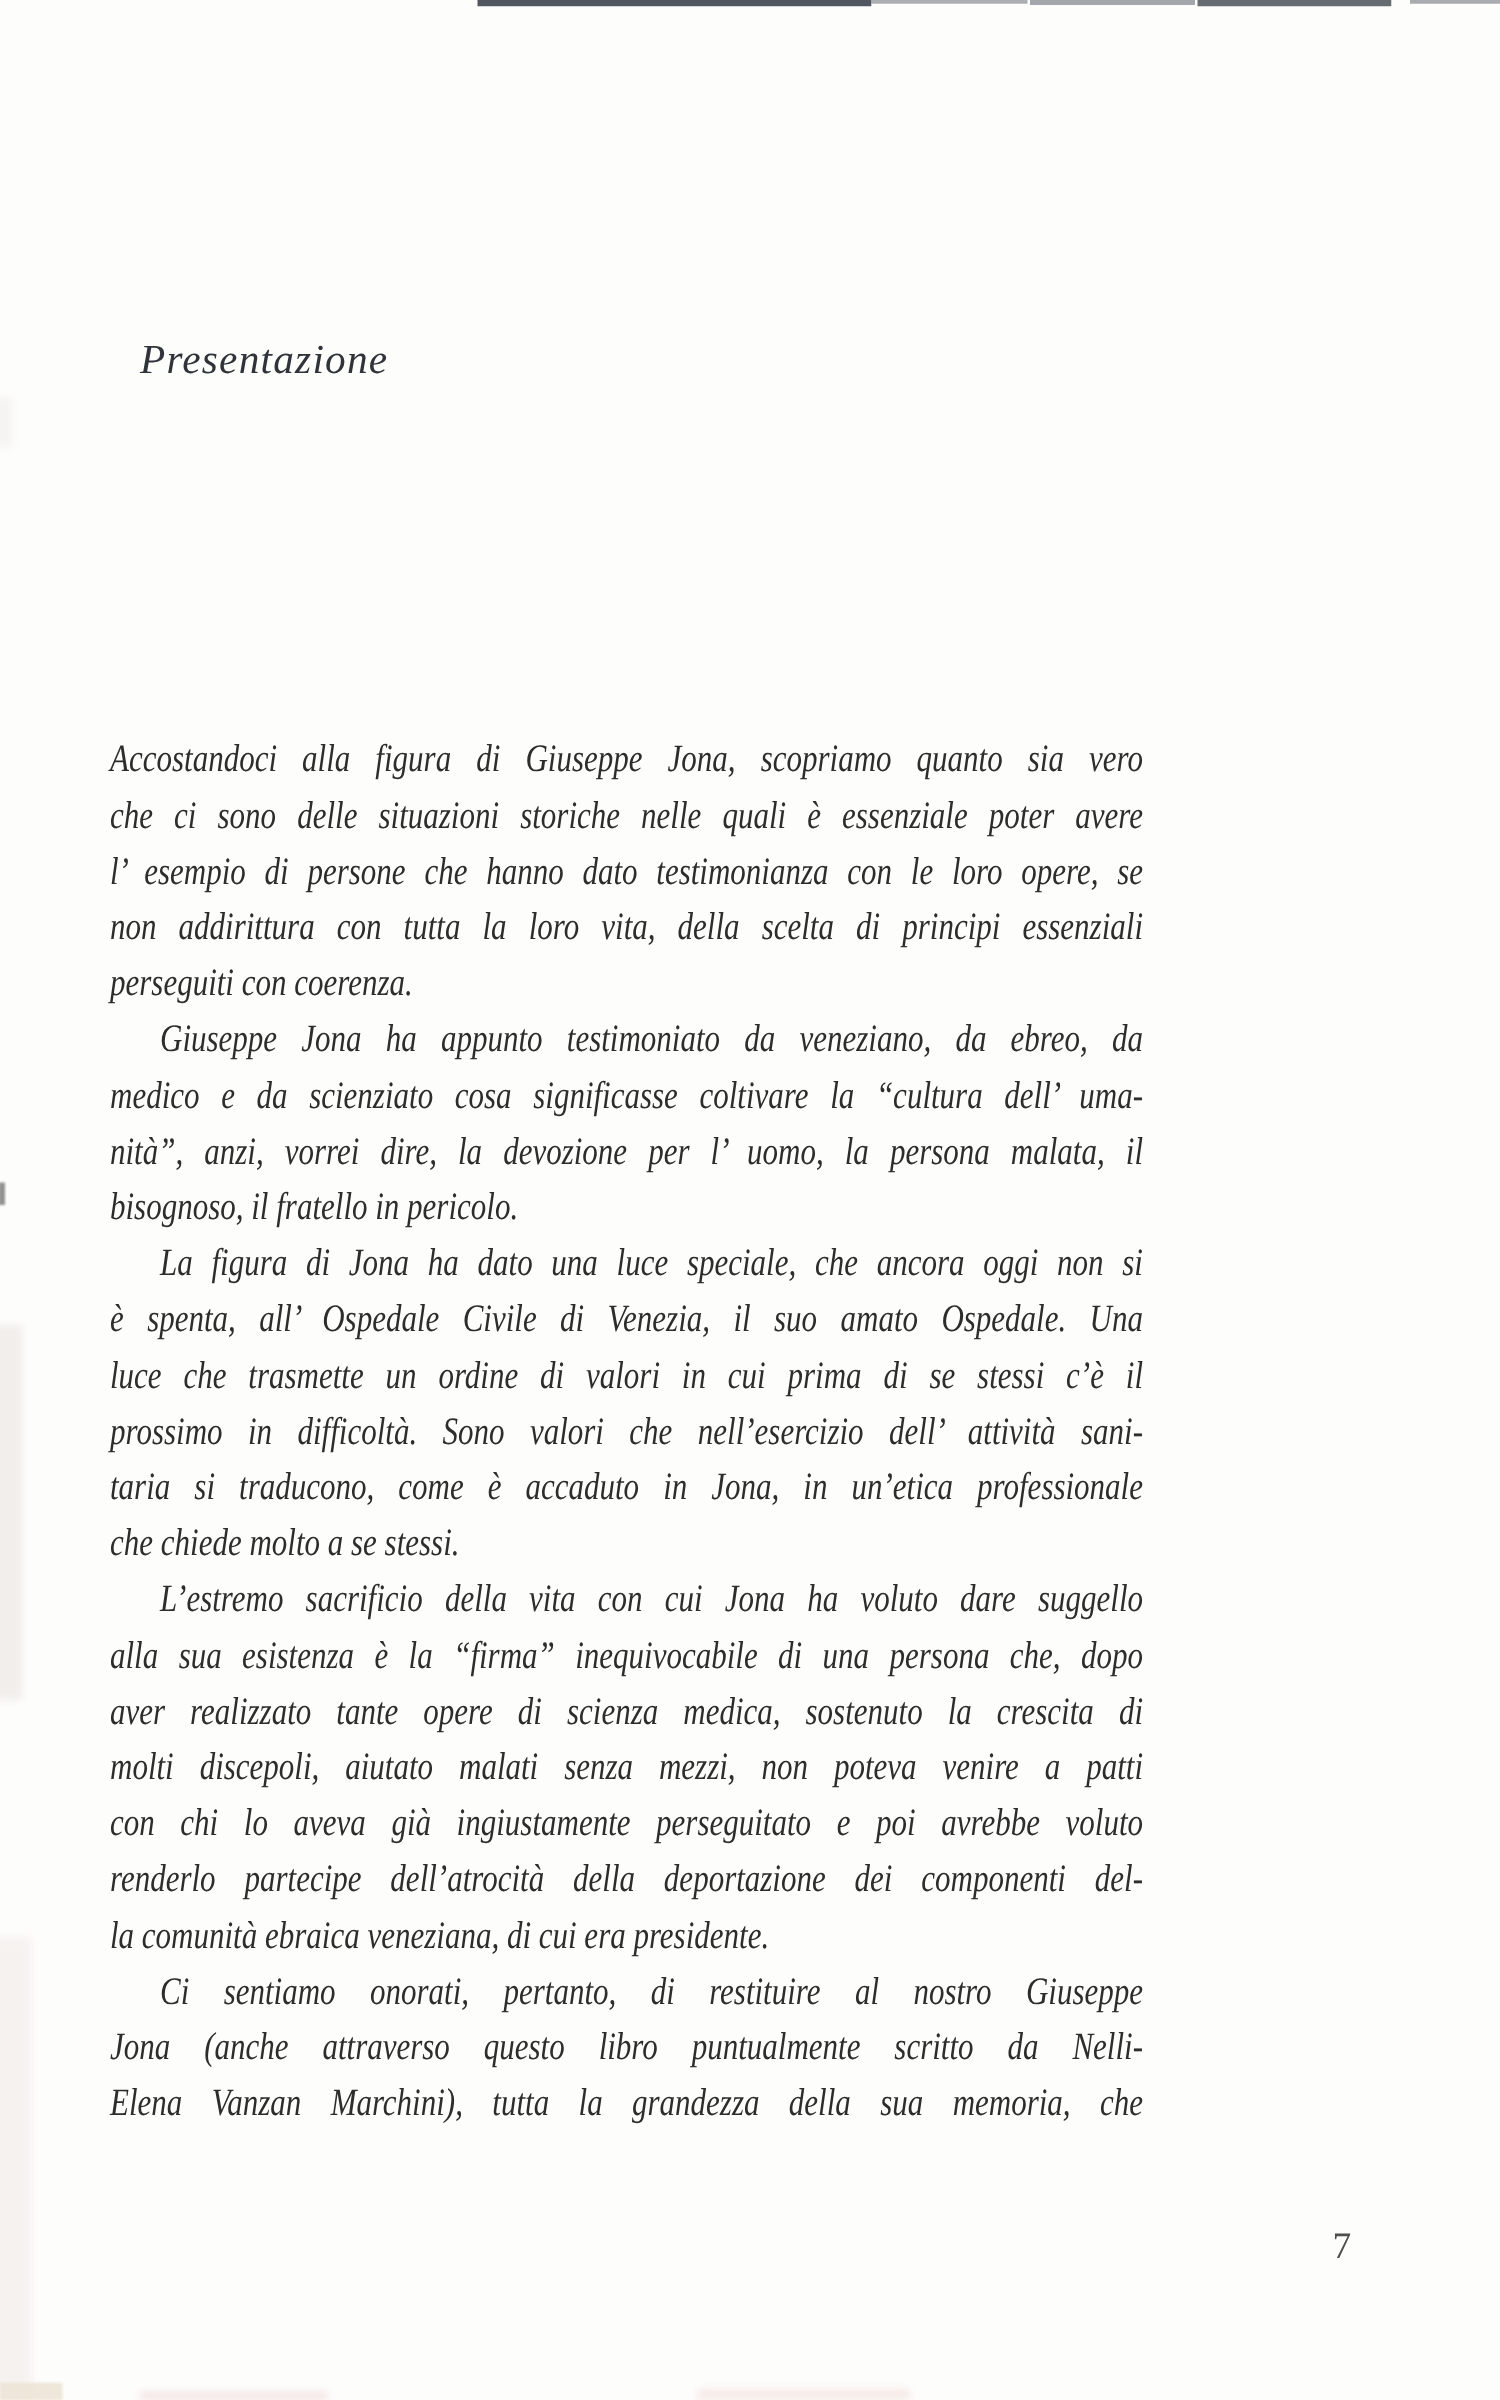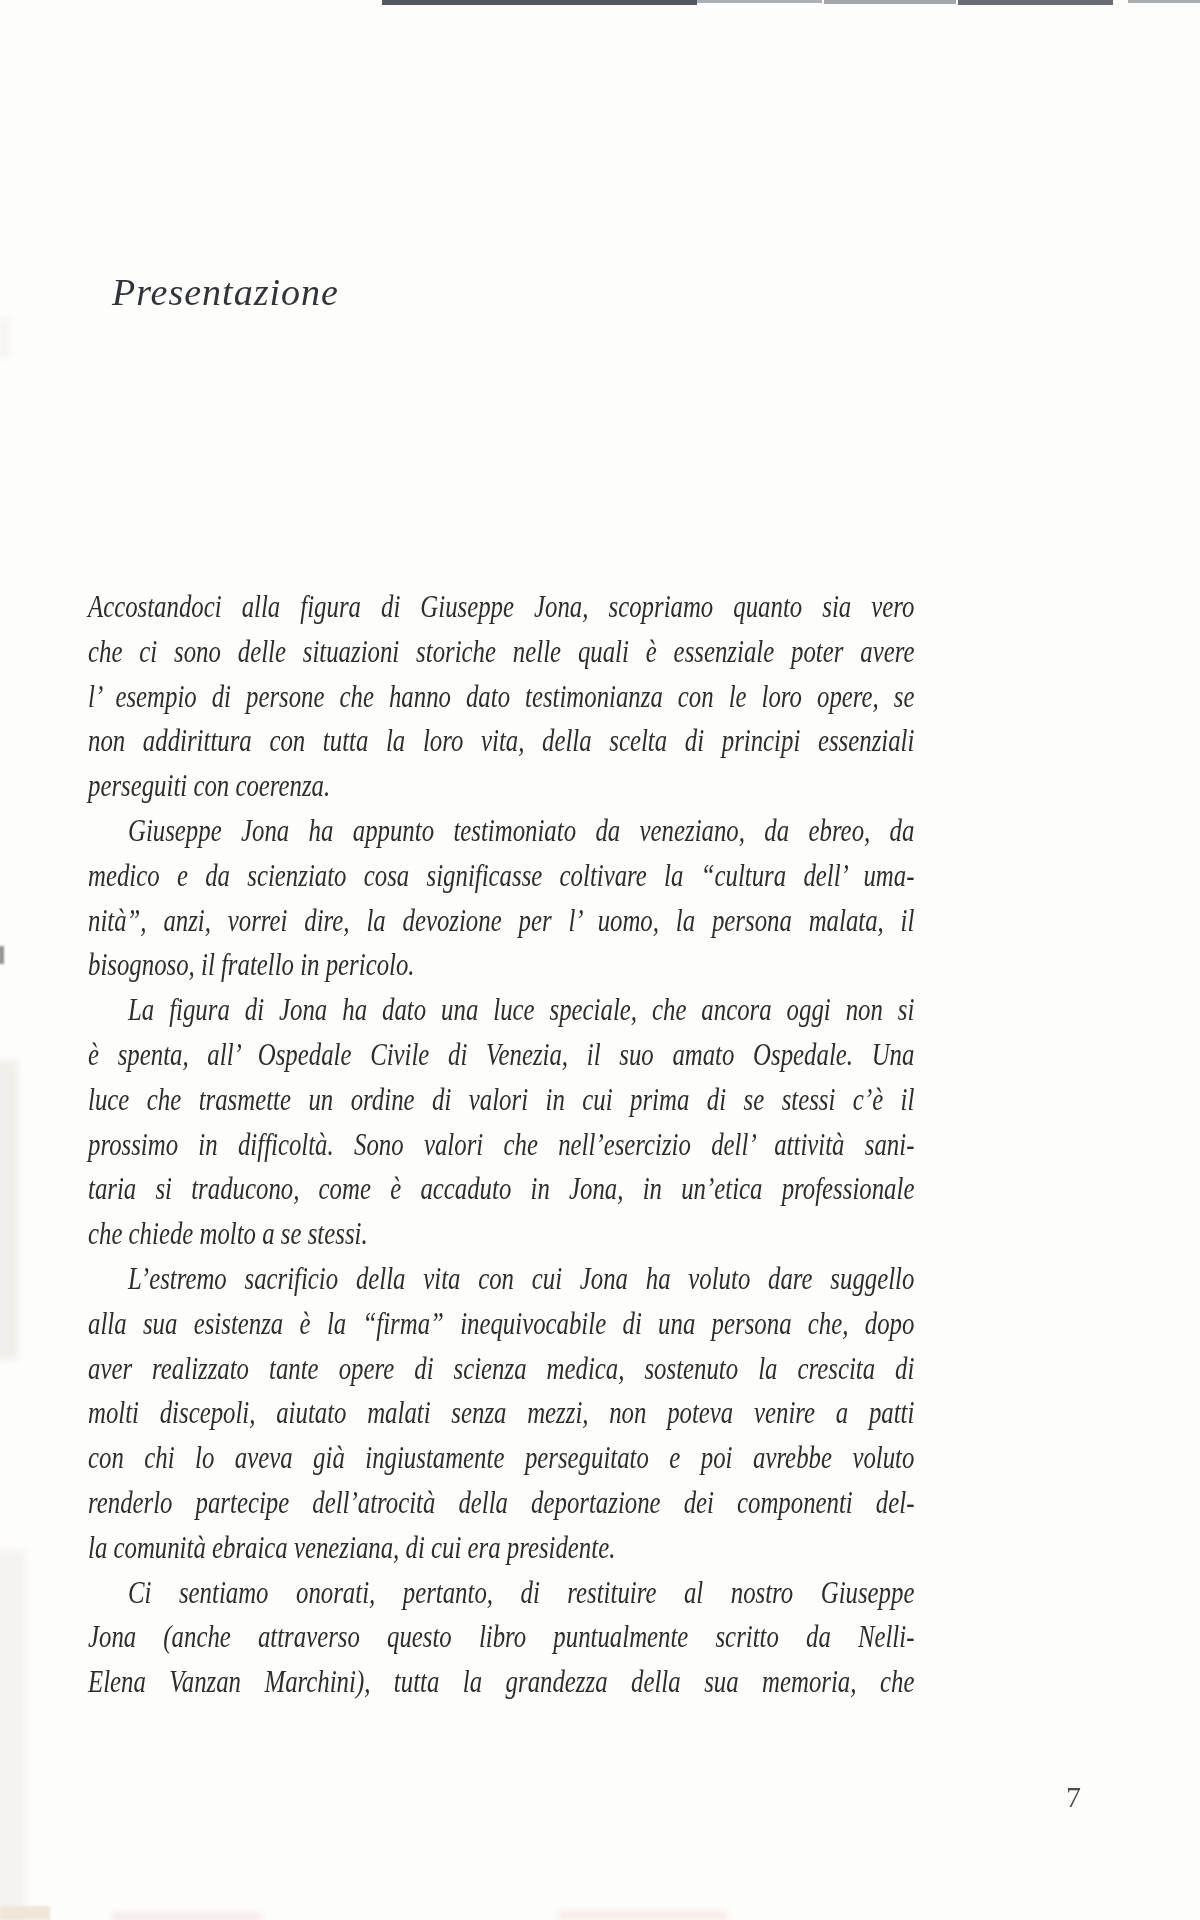--- a/index.html
+++ b/index.html
@@ -26,21 +26,21 @@
   .smudge-l2 { left: -8px; top: 1550px; width: 34px; height: 370px; background: #f2ebea; opacity: .6; }
   .smudge-bl { left: 0; top: 1906px; width: 50px; height: 14px; background: #eee5d6; opacity: .9; filter: blur(1px); }
   .smudge-b1 { left: 112px; top: 1913px; width: 150px; height: 7px; background: #f1dfdf; opacity: .75; }
   .smudge-b2 { left: 558px; top: 1911px; width: 170px; height: 9px; background: #f5e7e4; opacity: .8; }
   .smudge-tl { left: -4px; top: 318px; width: 14px; height: 40px; background: #efecea; opacity: .5; }
 
   .title {
     position: absolute;
     left: 112px;
     top: 270px;
-    font-size: 38px;
+    font-size: 33px;
     font-style: italic;
     letter-spacing: 1px;
     color: #30343a;
   }
   .text-block {
     position: absolute;
     left: 88px;
     top: 585px;
     width: 1033px;            
     transform: scaleX(0.8);   

